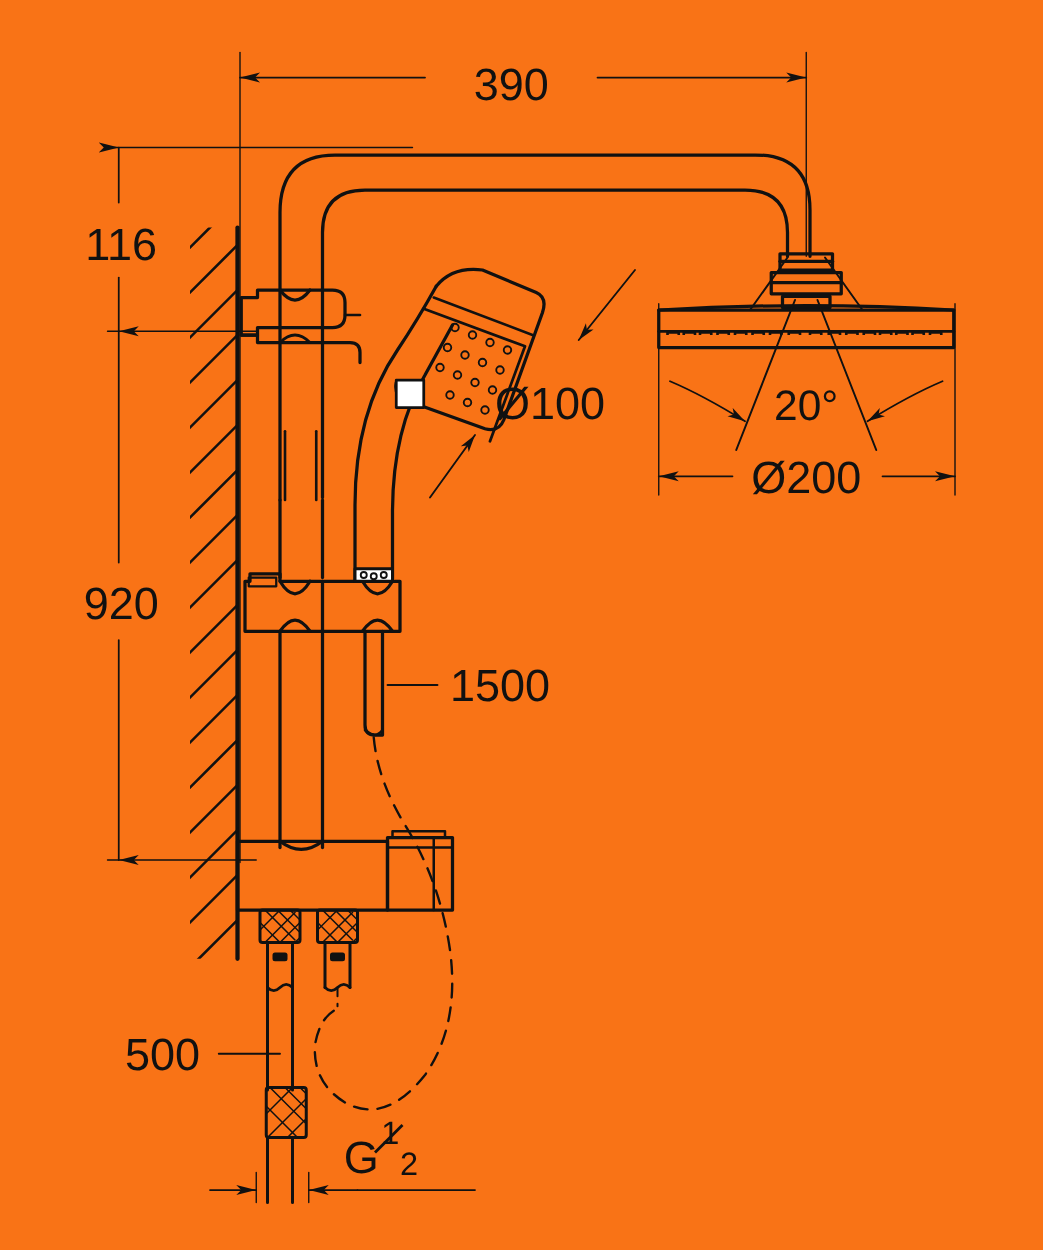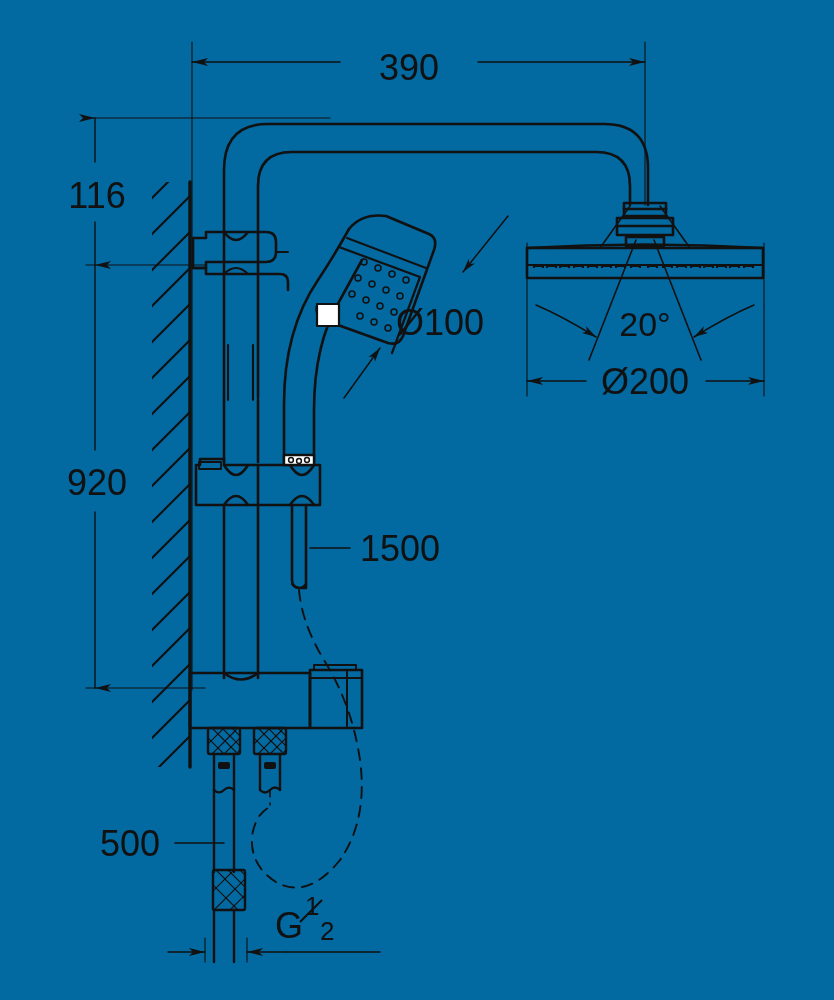--- a/index.html
+++ b/index.html
@@ -1,17 +1,17 @@
 <!DOCTYPE html>
 <html><head>
 <meta charset="utf-8">
 <style>
   html,body{margin:0;padding:0;background:#ffffff;}
   body{width:834px;height:1000px;font-family:"Liberation Sans",sans-serif;overflow:hidden;}
-  #stage{position:relative;width:834px;height:1000px;background:#0369a1;}
+  #stage{position:relative;width:834px;height:1000px;background:#f97316;}
   svg#drawing{position:absolute;left:0;top:0;width:834px;height:1000px;display:block;}
   .dimtext{font-family:"Liberation Sans",sans-serif;fill:#111;}
 </style>
 </head>
 <body>
 
 <div id="stage">
 <svg id="drawing" viewBox="0 0 834 1000">
 
   <defs>

